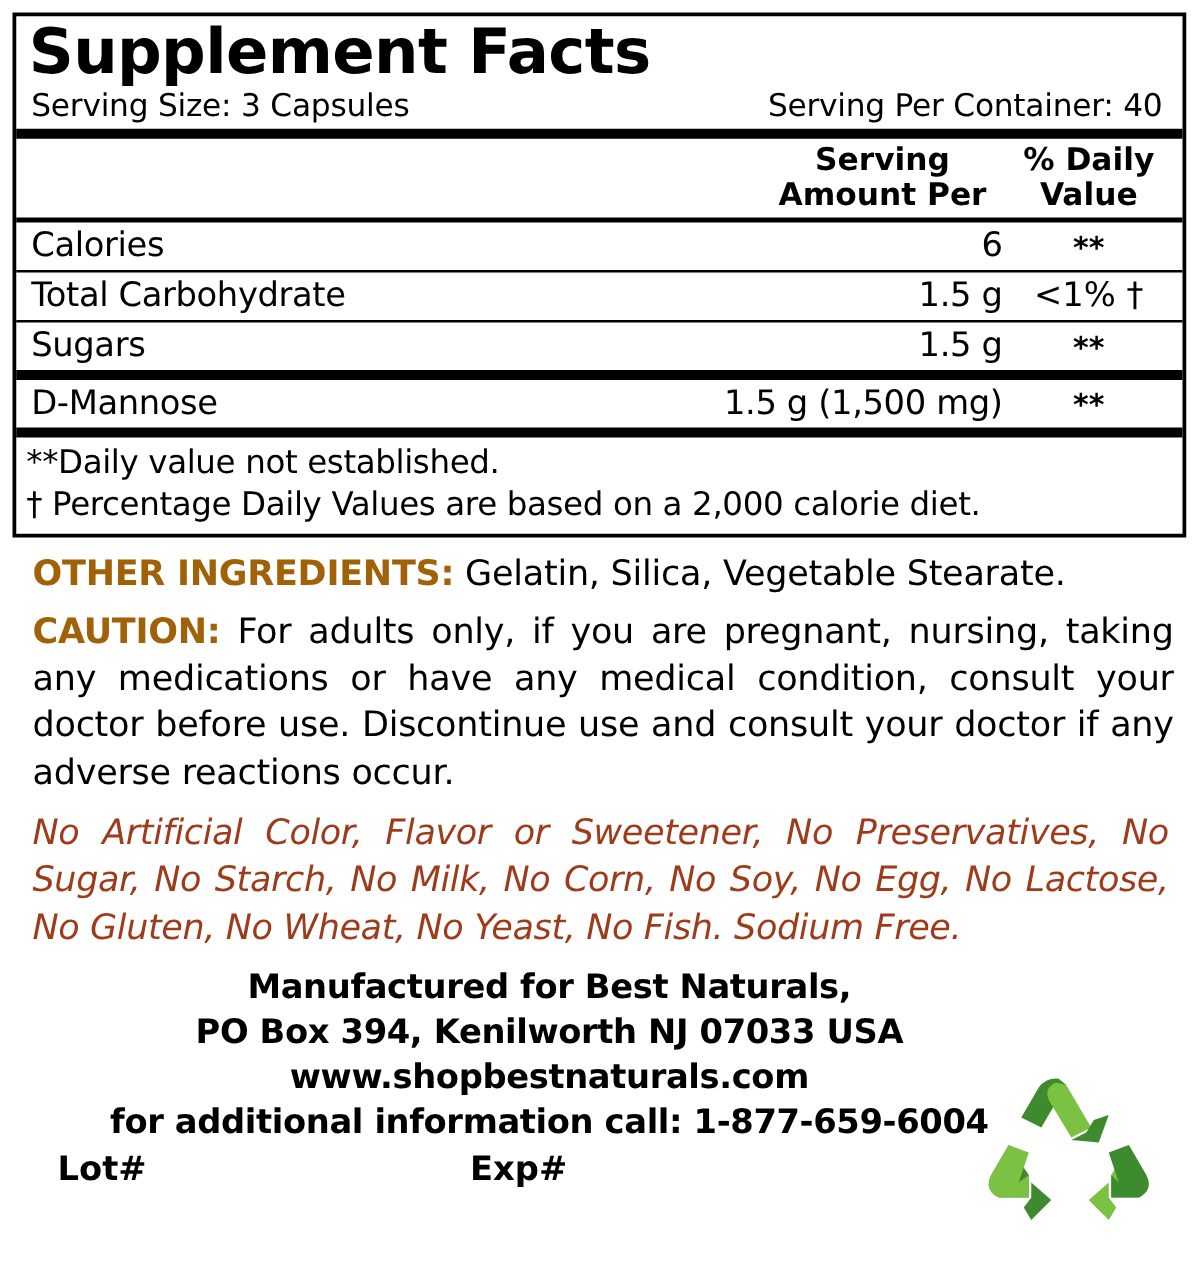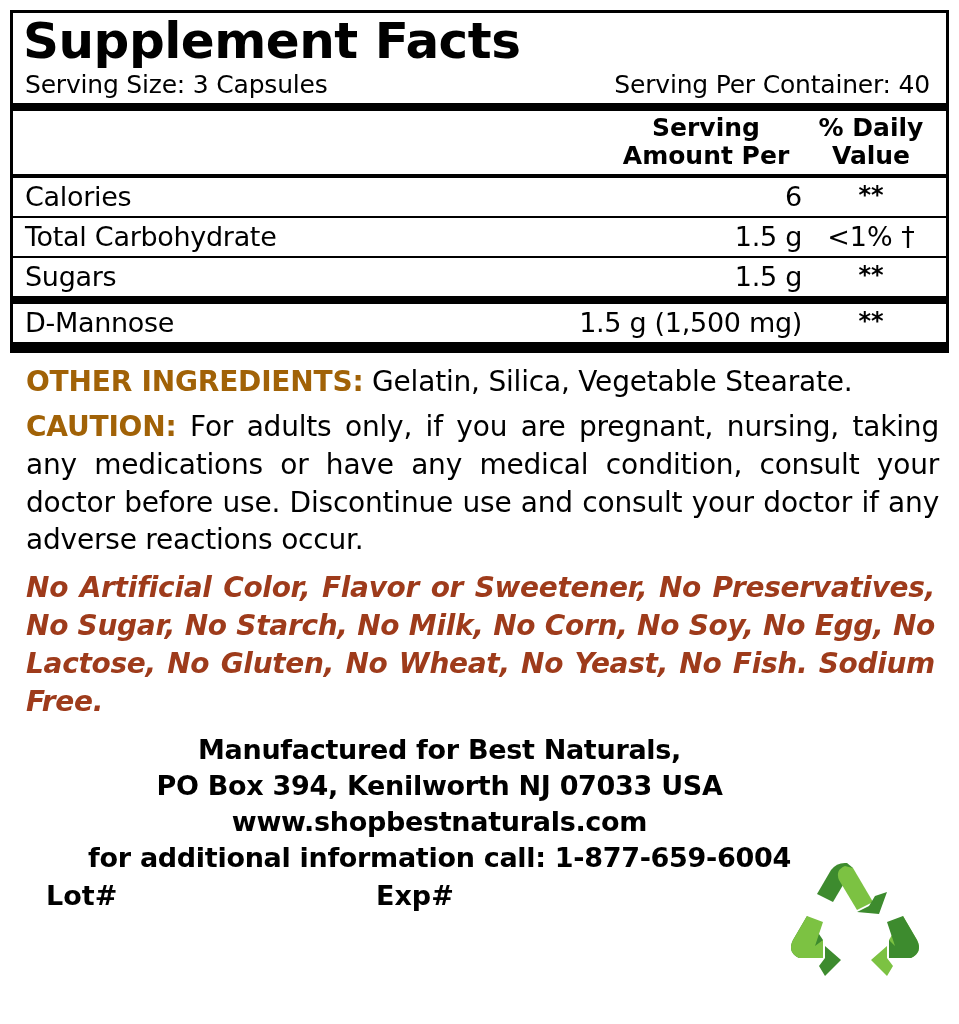--- a/index.html
+++ b/index.html
@@ -68,21 +68,21 @@
     font-weight: bold;
     font-size: 25px;
     line-height: 1.12;
     text-align: center;
   }
   .sf-head .col-amt { width: 200px; }
   .sf-head .col-dv  { width: 130px; }
 
   .sf-row {
     display: flex;
-    align-items: flex-start;
+    align-items: flex-end;
     padding: 3px 10px 4px 12px;
     font-size: 27px;
   }
   .sf-row .nutrient {
     flex: 1 1 auto;
     letter-spacing: -0.3px;
   }
   .sf-row .amount {
     width: 200px;
     text-align: right;
@@ -122,21 +122,21 @@
   .caution {
     font-size: 28px;
     line-height: 1.35;
     padding: 10px 10px 0 16px;
     text-align: justify;
     letter-spacing: -0.2px;
   }
   .free-claims {
     color: #9e3b1b;
     font-style: italic;
-    font-weight: bold;
+    font-weight: normal;
     font-size: 28px;
     line-height: 1.35;
     padding: 10px 14px 0 16px;
     text-align: justify;
     letter-spacing: -0.3px;
   }
 
   .manufacturer {
     text-align: center;
     font-weight: bold;
@@ -214,20 +214,24 @@
     <div class="rule-thick"></div>
 
     <div class="sf-row wide">
       <span class="nutrient">D-Mannose</span>
       <span class="amount">1.5 g (1,500 mg)</span>
       <span class="dv stars">**</span>
     </div>
 
     <div class="rule-thick"></div>
 
+    <div class="sf-foot">
+      <div>**Daily value not established.</div>
+      <div>† Percentage Daily Values are based on a 2,000 calorie diet.</div>
+    </div>
   </div>
 
   <div class="other-ing">
     <span class="hl">OTHER INGREDIENTS:</span><span> Gelatin, Silica, Vegetable Stearate.</span>
   </div>
 
   <div class="caution">
     <span class="hl">CAUTION:</span><span> For adults only, if you are pregnant, nursing, taking any medications or have any medical condition, consult your doctor before use. Discontinue use and consult your doctor if any adverse reactions occur.</span>
   </div>
 

